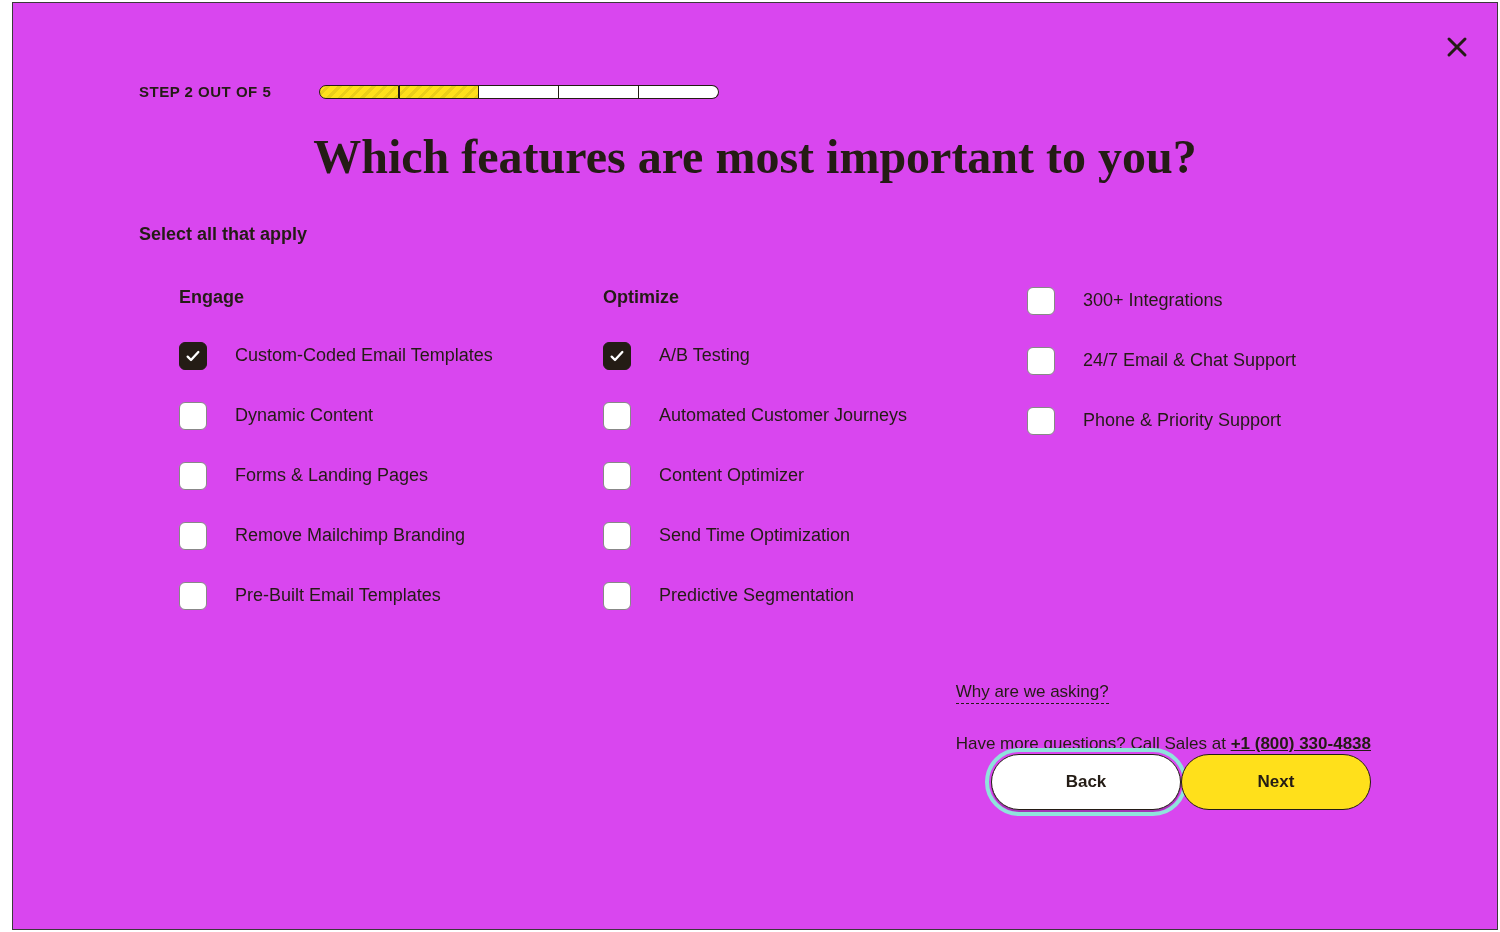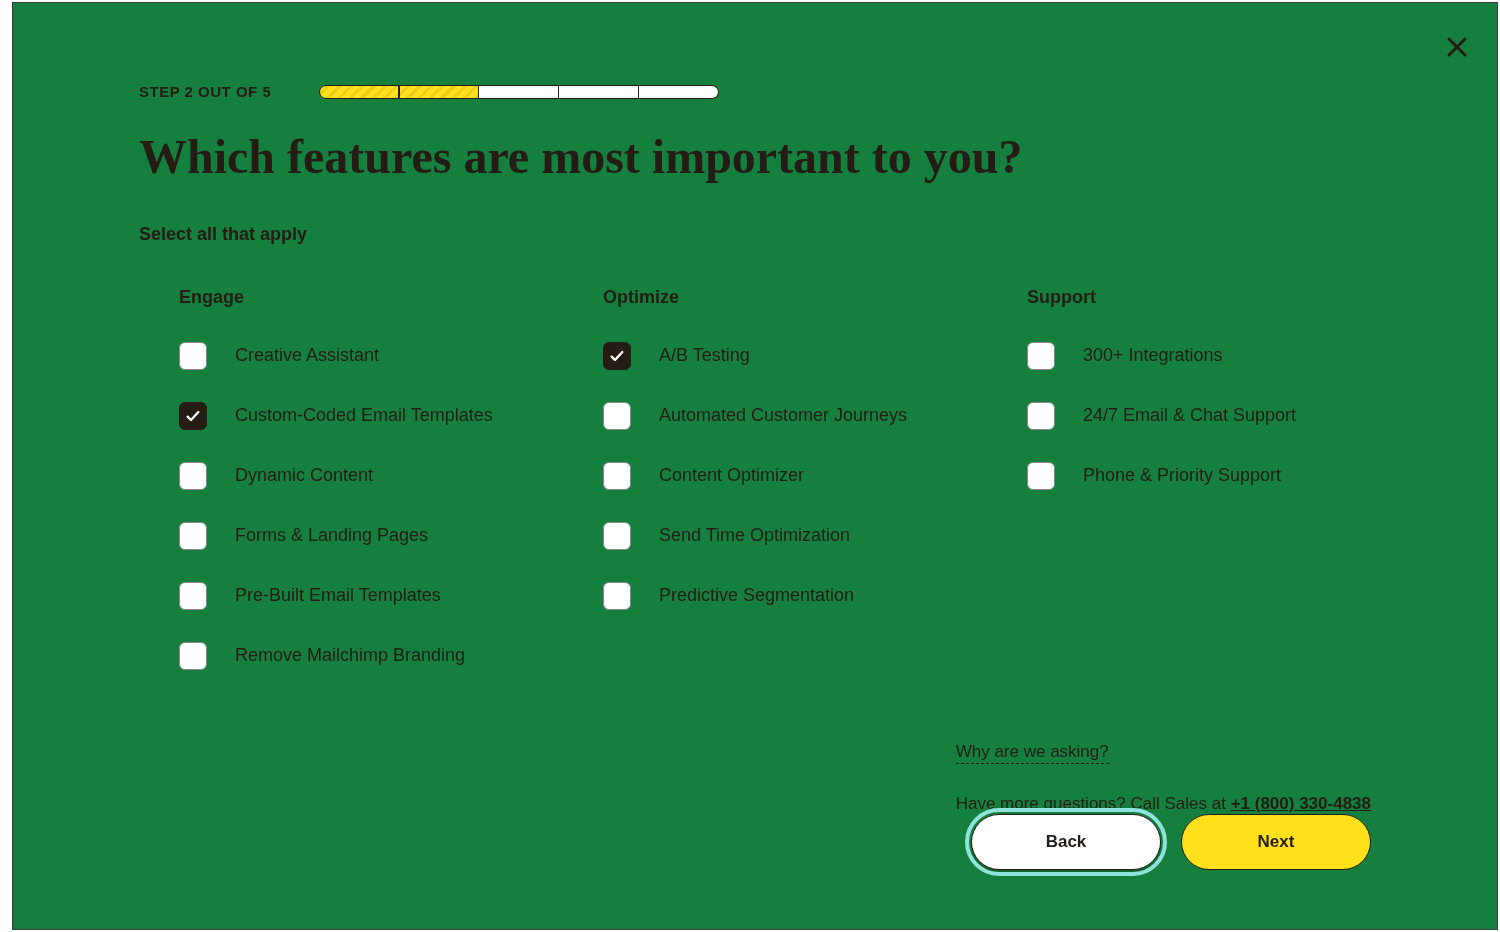--- a/index.html
+++ b/index.html
@@ -18,21 +18,21 @@
       width: 1500px;
       height: 932px;
       position: relative;
     }
     .modal {
       position: absolute;
       top: 2px;
       left: 12px;
       right: 2px;
       bottom: 2px;
-      background: #15803d;
+      background: #d946ef;
       border: 1px solid #3a3a3a;
     }
     .close-btn {
       position: absolute;
       top: 30px;
       right: 24px;
       width: 32px;
       height: 32px;
       cursor: pointer;
       display: flex;
@@ -88,20 +88,21 @@
     .progress-seg:nth-child(5).filled {
       border-left: 1px solid #241c15;
     }
     h1.title {
       font-family: Georgia, "Times New Roman", serif;
       font-size: 48px;
       font-weight: 600;
       color: #241c15;
       margin-bottom: 38px;
       line-height: 1.2;
+      text-align: center;
     }
     .instruction {
       font-size: 18px;
       font-weight: 600;
       color: #241c15;
       margin-bottom: 42px;
     }
     .columns {
       display: flex;
       gap: 40px;
@@ -173,21 +174,20 @@
       font-size: 17px;
     }
     .phone-link {
       font-weight: 700;
       text-decoration: underline;
       cursor: pointer;
       margin-top: 7px;
     }
     .footer-right {
       display: flex;
-      gap: 20px;
       align-items: center;
     }
     .btn {
       min-width: 190px;
       height: 56px;
       border-radius: 28px;
       font-size: 17px;
       font-weight: 600;
       display: flex;
       align-items: center;
@@ -232,26 +232,20 @@
         </div>
     </div>
 
     <h1 class="title">Which features are most important to you?</h1>
     <div class="instruction">Select all that apply</div>
 
     <div class="columns" id="columns">
         <div class="col">
           <div class="col-header">Engage</div>
           <div class="option">
-            <div class="checkbox">
-              <span></span>
-            </div>
-            <div class="option-label">Creative Assistant</div>
-          </div>
-          <div class="option">
             <div class="checkbox checked">
               <span>
                 <svg viewBox="0 0 24 24" fill="none" stroke="#ffffff" stroke-width="3.5" stroke-linecap="round" stroke-linejoin="round">
                   <polyline points="4 13 9 18 20 6"></polyline>
                 </svg>
               </span>
             </div>
             <div class="option-label">Custom-Coded Email Templates</div>
           </div>
           <div class="option">
@@ -263,27 +257,27 @@
           <div class="option">
             <div class="checkbox">
               <span></span>
             </div>
             <div class="option-label">Forms &amp; Landing Pages</div>
           </div>
           <div class="option">
             <div class="checkbox">
               <span></span>
             </div>
+            <div class="option-label">Remove Mailchimp Branding</div>
+          </div>
+          <div class="option">
+            <div class="checkbox">
+              <span></span>
+            </div>
             <div class="option-label">Pre-Built Email Templates</div>
-          </div>
-          <div class="option">
-            <div class="checkbox">
-              <span></span>
-            </div>
-            <div class="option-label">Remove Mailchimp Branding</div>
           </div>
         </div>
         <div class="col">
           <div class="col-header">Optimize</div>
           <div class="option">
             <div class="checkbox checked">
               <span>
                 <svg viewBox="0 0 24 24" fill="none" stroke="#ffffff" stroke-width="3.5" stroke-linecap="round" stroke-linejoin="round">
                   <polyline points="4 13 9 18 20 6"></polyline>
                 </svg>
@@ -310,21 +304,20 @@
             <div class="option-label">Send Time Optimization</div>
           </div>
           <div class="option">
             <div class="checkbox">
               <span></span>
             </div>
             <div class="option-label">Predictive Segmentation</div>
           </div>
         </div>
         <div class="col">
-          <div class="col-header">Support</div>
           <div class="option">
             <div class="checkbox">
               <span></span>
             </div>
             <div class="option-label">300+ Integrations</div>
           </div>
           <div class="option">
             <div class="checkbox">
               <span></span>
             </div>

